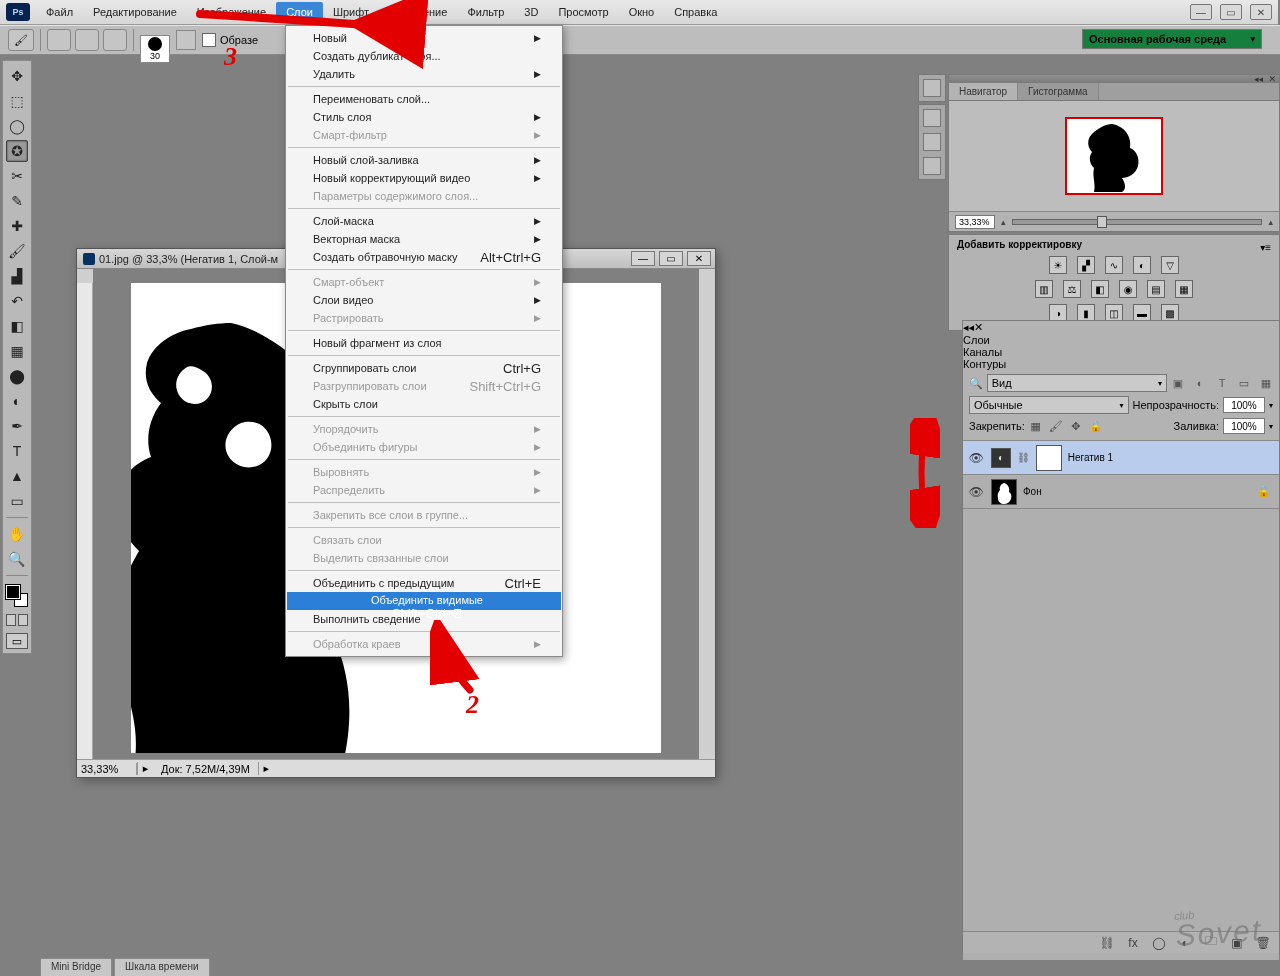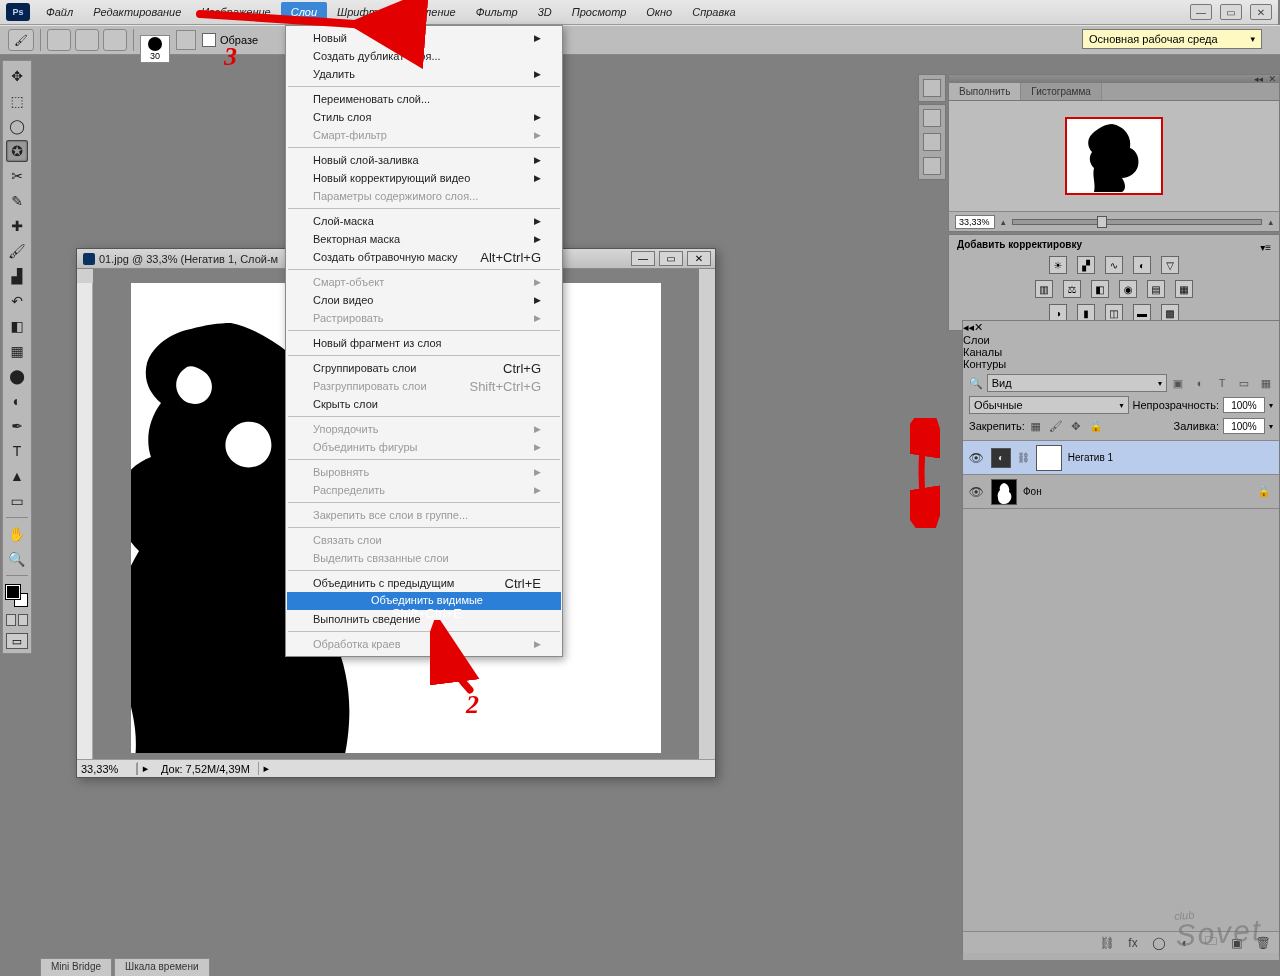--- a/index.html
+++ b/index.html
@@ -18,21 +18,21 @@
 .optbar .tool-preview { width: 26px; height: 22px; background: #c5c5c5; border: 1px solid #888; border-radius: 3px; display:flex; align-items:center; justify-content:center;}
 .optbar .divider { width: 1px; height: 22px; background: #888; }
 .optbar .brush-presets { display: flex; gap: 4px; }
 .optbar .brush-presets div { width: 24px; height: 22px; background: #c5c5c5; border: 1px solid #888; border-radius: 3px; }
 .optbar .brush-size { display: flex; flex-direction: column; align-items: center; width: 30px; height: 28px; background: #fff; border: 1px solid #888; margin-top: 17px; }
 .optbar .brush-size .dot { width: 14px; height: 14px; background: #000; border-radius: 50%; margin-top: 1px; }
 .optbar .brush-size .num { font-size: 9px; }
 .optbar .tog { width: 20px; height: 20px; border: 1px solid #888; background: #c5c5c5; }
 .optbar .chk-wrap { display:flex; align-items:center; gap:4px; }
 .optbar .chk-wrap .chk { width:14px; height:14px; border:1px solid #666; background:#fff;}
-.workspace-selector { position: absolute; right: 18px; top: 29px; width: 180px; height: 20px; background: #fef9c3; border: 1px solid #777; display: flex; align-items: center; padding: 0 6px; justify-content: space-between; }
+.workspace-selector { position: absolute; right: 18px; top: 29px; width: 180px; height: 20px; background: #15803d; border: 1px solid #777; display: flex; align-items: center; padding: 0 6px; justify-content: space-between; font-weight: bold; }
 .workspace-selector .arrow { font-size: 9px; }
 
 
 .tools { position: absolute; top: 60px; left: 2px; width: 30px; background: #b9b9b9; border: 1px solid #888; padding: 4px 3px; display: flex; flex-direction: column; gap: 3px; }
 .tools .tool { width: 22px; height: 22px; display: flex; align-items: center; justify-content: center; position: relative; color: #222; font-size: 14px; }
 .tools .tool.active { background: #9a9a9a; border: 1px solid #444; border-radius: 2px; box-shadow: inset 0 0 2px #333;}
 .tools .sep { height: 1px; background: #888; margin: 2px 0; }
 .tools .swatches { width: 22px; height: 22px; position: relative; margin-top: 4px; }
 .tools .swatches .fg { width: 14px; height: 14px; background: #000; border: 1px solid #fff; outline: 1px solid #000; position: absolute; top: 0; left: 0; }
 .tools .swatches .bg { width: 14px; height: 14px; background: #fff; border: 1px solid #000; position: absolute; bottom: 0; right: 0; }
@@ -131,21 +131,21 @@
 .anno-num { color: #e30000; font-weight: bold; font-size: 26px; font-style: italic; font-family: "Times New Roman", serif; }
 
 .watermark { position:absolute; right:18px; bottom:30px; color:#717171; font-family: cursive; font-size:20px; font-style:italic; transform:rotate(-4deg); opacity:.6; line-height:.9;}
 .watermark .l2 { font-size:30px; letter-spacing:2px;}
 </style>
 </head>
 <body>
 
 <div class="menubar">
   <div class="ps-badge">Ps</div>
-  <div id="menubar-items" style="display: flex; font-style: italic;">
+  <div id="menubar-items" style="display: flex;">
       <div class="menu-item">Файл</div>
       <div class="menu-item">Редактирование</div>
       <div class="menu-item">Изображение</div>
       <div class="menu-item selected">Слои</div>
       <div class="menu-item">Шрифт</div>
       <div class="menu-item">Выделение</div>
       <div class="menu-item">Фильтр</div>
       <div class="menu-item">3D</div>
       <div class="menu-item">Просмотр</div>
       <div class="menu-item">Окно</div>
@@ -381,21 +381,21 @@
 </div>
 
 <div class="dock">
 
   <div class="panel">
     <div class="panel-hdr">
         <span class="arrow">◂◂</span>
         <span class="x">✕</span>
       </div>
     <div class="tabs">
-      <div class="tab">Выполнить</div>
+      <div class="tab">Навигатор</div>
       <div class="tab inactive">Гистограмма</div>
     </div>
     <div class="navigator-body">
       <div class="thumb-border">
         <div class="thumb">
           <svg viewBox="0 0 92 72" width="92" height="72">
               <path fill="#000" d="M44 4 C56 6 64 16 62 28 C68 30 72 38 70 46 C68 54 60 58 54 58 C58 64 58 70 54 72 L 26 72 C28 64 24 56 26 48 C22 44 20 38 24 32 C20 28 18 20 24 14 C30 8 38 4 44 4 Z"></path>
             </svg>
         </div>
       </div>

